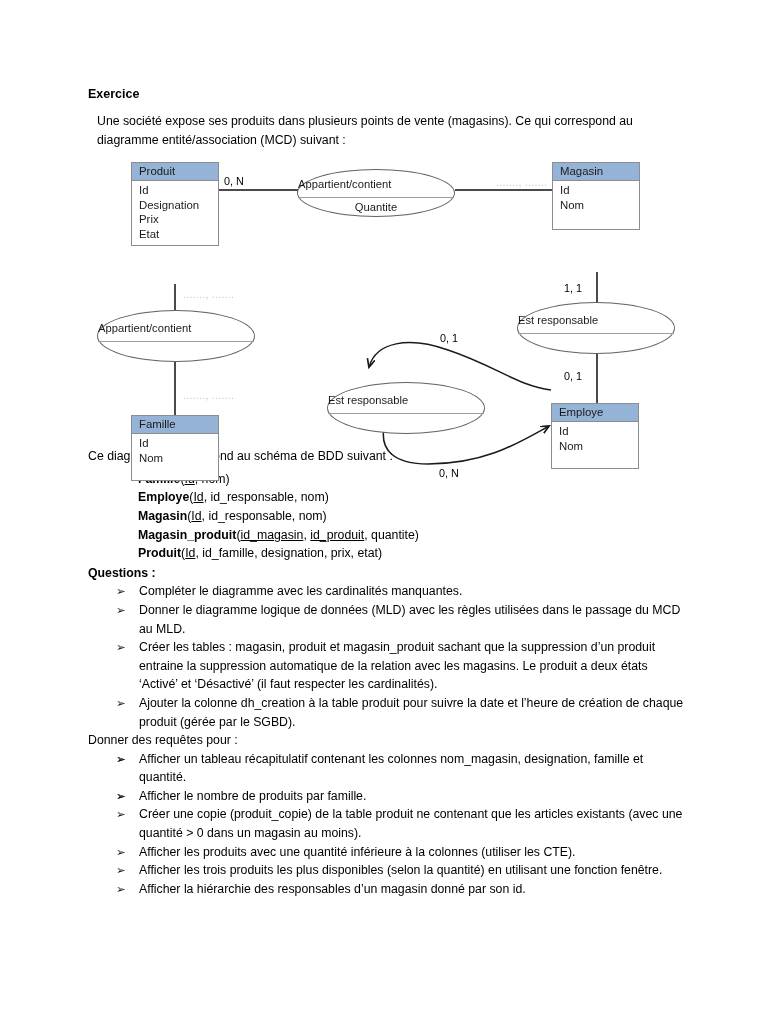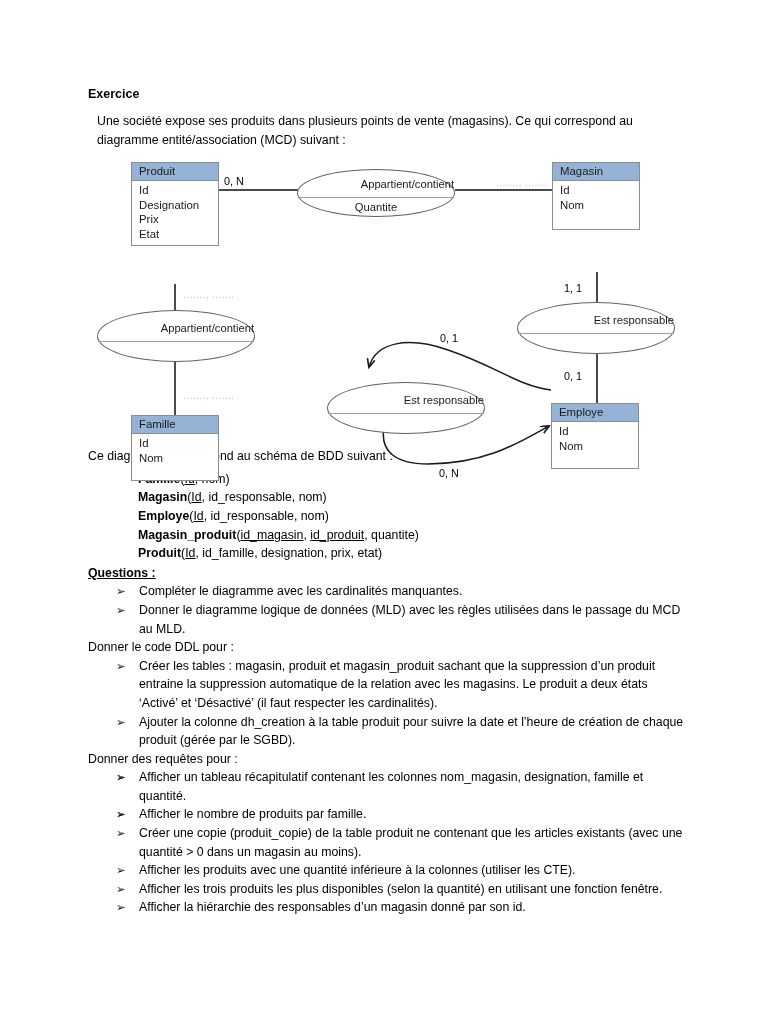--- a/index.html
+++ b/index.html
@@ -85,21 +85,21 @@
     position: absolute;
     border: 1px solid #5f6367;
     border-radius: 50%;
     background: #ffffff;
     box-sizing: border-box;
     z-index: 3;
   }
   .assoc .assoc-top {
     position: absolute;
     left: 0; right: 0;
-    text-align: right;
+    text-align: left;
     font-size: 11.2px;
     color: #1a1a1a;
   }
   .assoc .assoc-div {
     position: absolute;
     left: 0; right: 0;
     border-top: 1px solid #9a9da1;
   }
   .assoc .assoc-bot {
     position: absolute;
@@ -270,46 +270,45 @@
       <div class="card" style="left:352px; top:174px;">0, 1</div>
       <div class="card" style="left:351px; top:309px;">0, N</div>
     </div>
 
     <p class="section-lead" style="margin-top:14px;">Ce diagramme correspond au schéma de BDD suivant :</p>
     <div class="schema">
       <div class="sch-line">
         <b>Famille</b><span>(<u>Id</u>, nom)</span>
       </div>
       <div class="sch-line">
+        <b>Employe</b><span>(<u>Id</u>, id_responsable, nom)</span>
+      </div>
+      <div class="sch-line">
         <b>Magasin</b><span>(<u>Id</u>, id_responsable, nom)</span>
       </div>
       <div class="sch-line">
-        <b>Employe</b><span>(<u>Id</u>, id_responsable, nom)</span>
-      </div>
-      <div class="sch-line">
         <b>Magasin_produit</b><span>(<u>id_magasin</u>, <u>id_produit</u>, quantite)</span>
       </div>
       <div class="sch-line">
         <b>Produit</b><span>(<u>Id</u>, id_famille, designation, prix, etat)</span>
       </div>
     </div>
 
-    <p class="section-lead bold" style="margin-top:1px;text-decoration:underline;">Questions :</p>
+    <p class="section-lead bold" style="margin-top:1px;">Questions :</p>
     <ul class="blist">
       <li>
         <span class="bullet">➢</span>
         <span>Compléter le diagramme avec les cardinalités manquantes.</span>
       </li>
       <li>
         <span class="bullet">➢</span>
         <span>Donner le diagramme logique de données (MLD) avec les règles utilisées dans le passage du MCD au MLD.</span>
       </li>
     </ul>
 
-    <p class="section-lead">Donner le code DDL pour :</p>
     <ul class="blist">
       <li>
         <span class="bullet">➢</span>
         <span>Créer les tables : magasin, produit et magasin_produit sachant que la suppression d’un produit entraine la suppression automatique de la relation avec les magasins. Le produit a deux états ‘Activé’ et ‘Désactivé’ (il faut respecter les cardinalités).</span>
       </li>
       <li>
         <span class="bullet">➢</span>
         <span>Ajouter la colonne dh_creation à la table produit pour suivre la date et l’heure de création de chaque produit (gérée par le SGBD).</span>
       </li>
     </ul>

